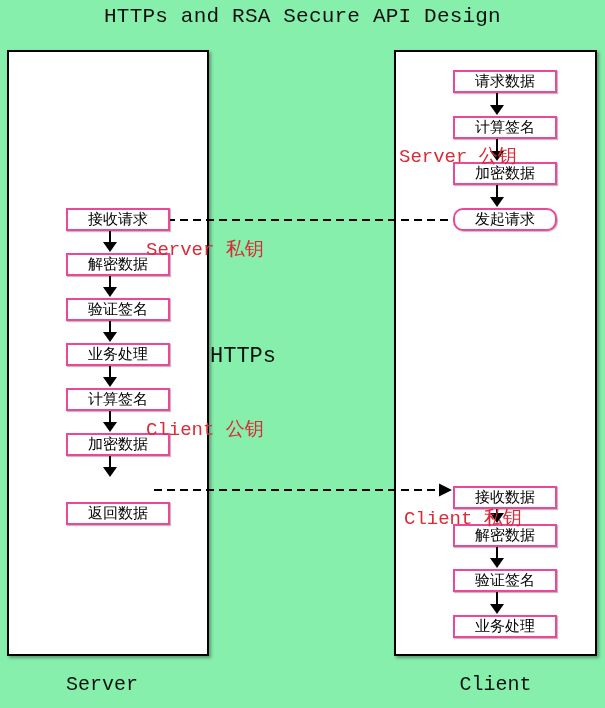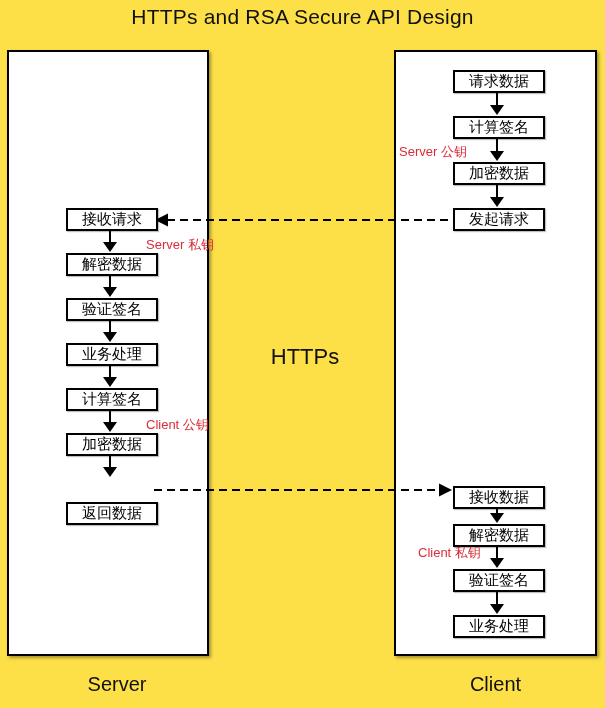--- a/index.html
+++ b/index.html
@@ -1,33 +1,33 @@
 <!DOCTYPE html>
 <html><head>
 <meta charset="utf-8">
 <style>
   html,body{margin:0;padding:0;background:#ffffff;}
   body{font-family:"Liberation Sans", sans-serif;}
-  #canvas{position:relative;width:605px;height:708px;background:#fde047;overflow:hidden;}
+  #canvas{position:relative;width:605px;height:708px;background:#86efac;overflow:hidden;font-family:Liberation Mono, monospace;}
   .title{position:absolute;left:0;top:5px;width:605px;text-align:center;
          font-size:21px;color:#111;letter-spacing:0.2px;}
   .panel{position:absolute;background:#ffffff;border:2px solid #000;
          box-shadow:2px 2px 3px rgba(0,0,0,0.35);box-sizing:border-box;}
   #server-panel{left:7px;top:50px;width:202px;height:606px;}
   #client-panel{left:394px;top:50px;width:203px;height:606px;}
-  .https-label{position:absolute;left:210px;top:344px;width:190px;text-align:center;
+  .https-label{position:absolute;left:210px;top:344px;width:190px;
          font-size:22px;color:#111;}
   .caption{position:absolute;top:673px;text-align:center;font-size:20px;color:#111;}
-  #server-caption{left:16px;width:202px;}
+  #server-caption{left:1px;width:202px;}
   #client-caption{left:394px;width:203px;}
-  .flow-box{position:absolute;width:92px;height:23px;background:#fff;border:2px solid #000000;
+  .flow-box{position:absolute;width:104px;height:23px;background:#fff;border:2px solid #ec4899;
          box-sizing:border-box;display:flex;align-items:center;justify-content:center;
          font-size:15px;color:#000;box-shadow:1px 1px 1px rgba(0,0,0,0.25);z-index:3;
          white-space:nowrap;}
-  .key-label{position:absolute;font-size:13px;white-space:nowrap;z-index:4;}
+  .key-label{position:absolute;font-size:19px;white-space:nowrap;z-index:4;}
   #connector-layer{position:absolute;left:0;top:0;z-index:2;}
 </style>
 </head>
 <body>
 
 <div id="canvas">
   <div class="title">HTTPs and RSA Secure API Design</div>
 
   <div class="panel" id="server-panel"></div>
   <div class="panel" id="client-panel"></div>
@@ -72,25 +72,25 @@
       <div class="flow-box" style="left: 66px; top: 208px;">接收请求</div>
       <div class="flow-box" style="left: 66px; top: 253px;">解密数据</div>
       <div class="flow-box" style="left: 66px; top: 298px;">验证签名</div>
       <div class="flow-box" style="left: 66px; top: 343px;">业务处理</div>
       <div class="flow-box" style="left: 66px; top: 388px;">计算签名</div>
       <div class="flow-box" style="left: 66px; top: 433px;">加密数据</div>
       <div class="flow-box" style="left: 66px; top: 478px; margin-top: 24px;">返回数据</div>
       <div class="flow-box" style="left: 453px; top: 70px;">请求数据</div>
       <div class="flow-box" style="left: 453px; top: 116px;">计算签名</div>
       <div class="flow-box" style="left: 453px; top: 162px;">加密数据</div>
-      <div class="flow-box" style="left: 453px; top: 208px;">发起请求</div>
+      <div class="flow-box" style="left: 453px; top: 208px; border-radius: 10px;">发起请求</div>
       <div class="flow-box" style="left: 453px; top: 486px;">接收数据</div>
       <div class="flow-box" style="left: 453px; top: 524px;">解密数据</div>
       <div class="flow-box" style="left: 453px; top: 569px;">验证签名</div>
       <div class="flow-box" style="left: 453px; top: 615px;">业务处理</div>
     </div>
   <div id="labels">
       <div class="key-label" style="left: 146px; top: 236px; color: rgb(218, 44, 56);">Server 私钥</div>
       <div class="key-label" style="left: 146px; top: 416px; color: rgb(218, 44, 56);">Client 公钥</div>
       <div class="key-label" style="left: 399px; top: 143px; color: rgb(218, 44, 56);">Server 公钥</div>
-      <div class="key-label" style="left: 418px; top: 505px; color: rgb(218, 44, 56); margin-top: 39px;">Client 私钥</div>
+      <div class="key-label" style="left: 404px; top: 505px; color: rgb(218, 44, 56);">Client 私钥</div>
     </div>
 </div>
 
 </body></html>

